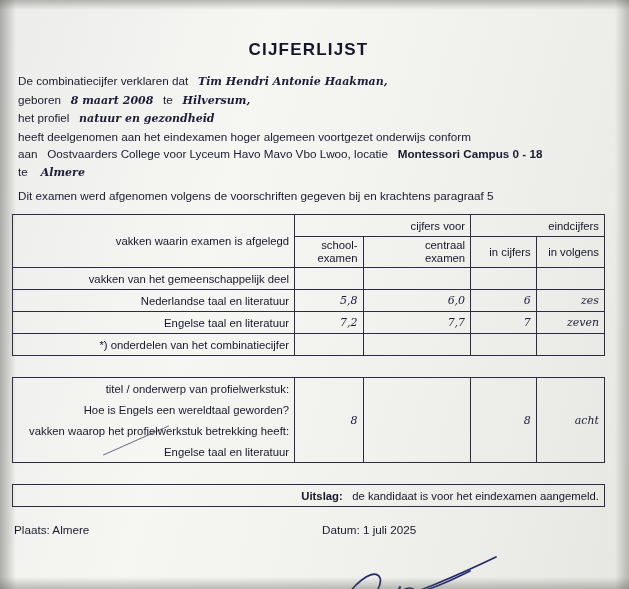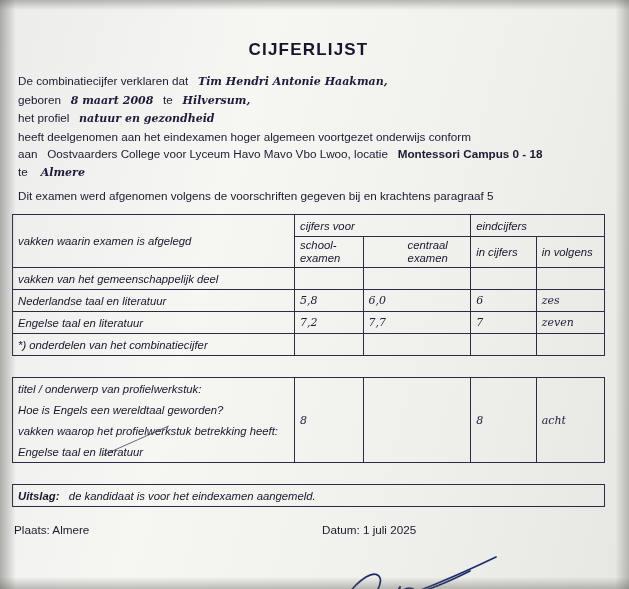--- a/index.html
+++ b/index.html
@@ -71,23 +71,22 @@
     margin-top: 10px;
     margin-left: 4px;
     font-size: 11.3px;
     color: #16162c;
   }
   table.grades td, table.grades th {
     border: 1px solid #2b2b44;
     padding: 2px 5px;
     vertical-align: middle;
     font-weight: normal;
-    text-align: left;
+    text-align: right;
     height: 17px;
-    font-style: italic;
   }
   .ctr { text-align: center; }
   .hdr-group { text-align: center; }
   .small2 { line-height: 13px; }
   .rowlabel { padding-left: 6px; }
   .nb { border-bottom: 0 !important; margin-left: 28px; }
   .nt { border-top: 0 !important; }
   .footer {
     margin-top: 16px;
     font-size: 11.7px;

